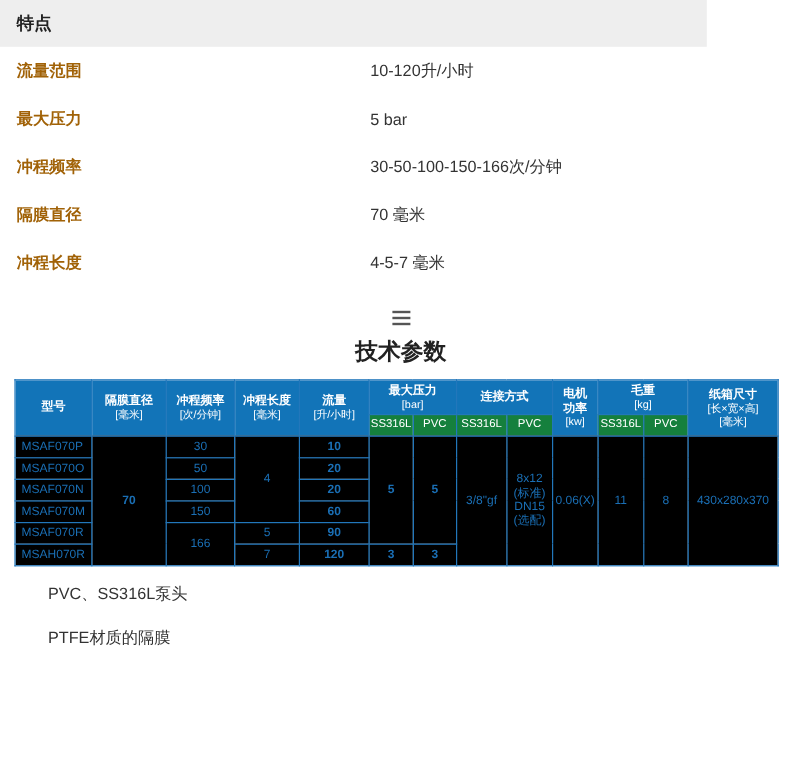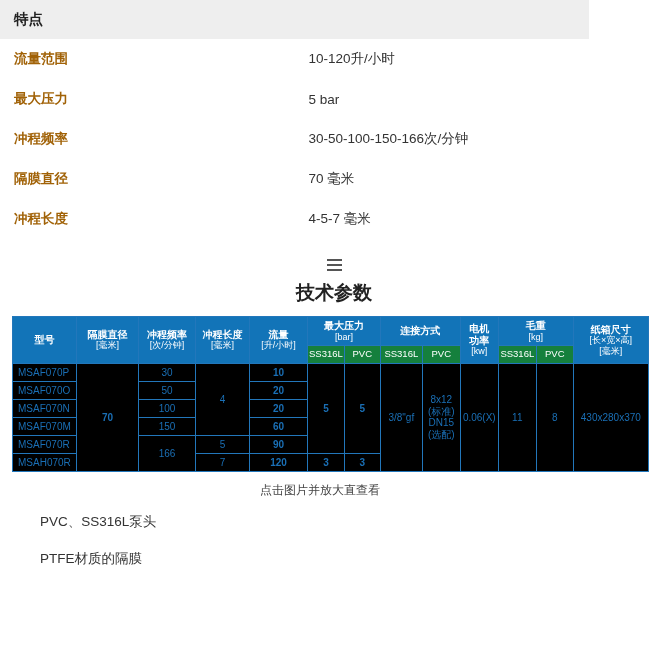--- a/index.html
+++ b/index.html
@@ -300,21 +300,20 @@
           <td class="model">MSAH070R</td>
           <td>7</td>
           <td class="bold">120</td>
           <td class="bold">3</td>
           <td class="bold">3</td>
         </tr>
       </tbody>
     </table>
   </div>
 
-  <div class="caption">点击图片并放大直查看</div>
 
 
   <div class="material-list">
     <div>PVC、SS316L泵头</div>
     <div>PTFE材质的隔膜</div>
   </div>
 
 </div>
 
 </body></html>

